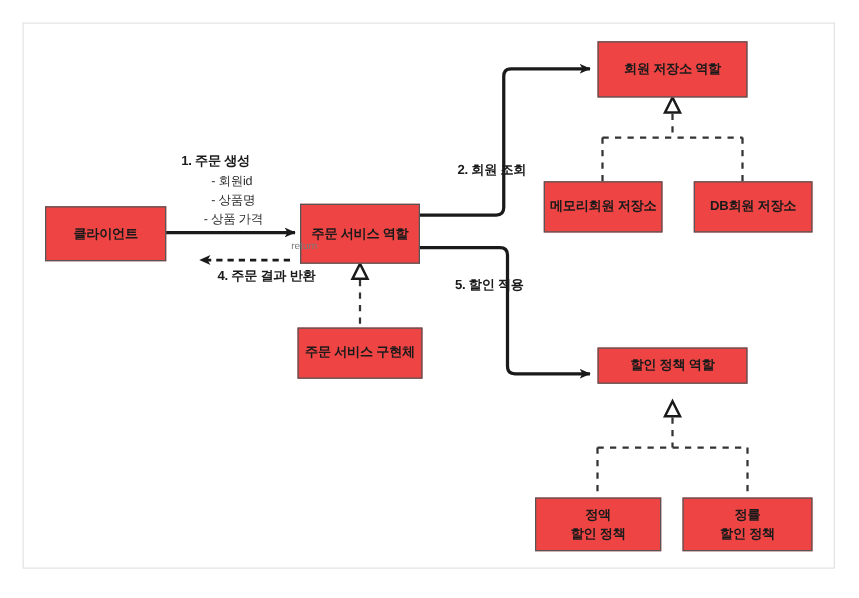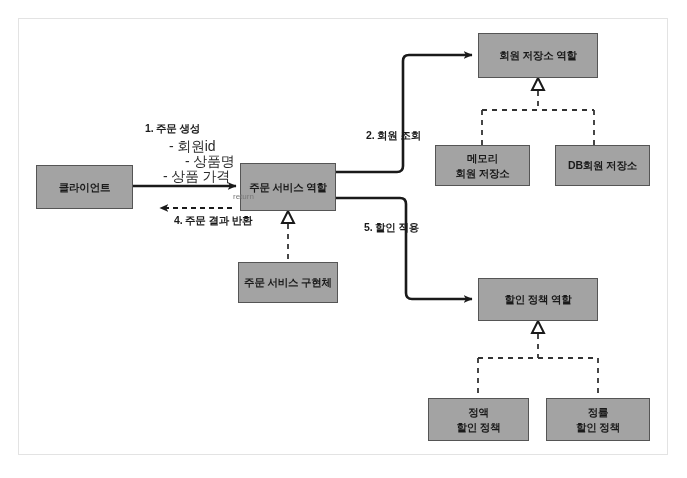--- a/index.html
+++ b/index.html
@@ -37,21 +37,21 @@
     top: 0;
     width: 687px;
     height: 478px;
     pointer-events: none;
   }
   
   .node-box {
     position: absolute;
     box-sizing: border-box;
     border: 1.5px solid #555555;
-    background: #a3a3a3;
+    background: #ef4444;
     display: flex;
     align-items: center;
     justify-content: center;
     text-align: center;
     font-weight: bold;
     font-size: 10.5px;
     color: #1a1a1a;
     line-height: 1.35;
     letter-spacing: -0.2px;
   }
@@ -61,21 +61,21 @@
   .label {
     position: absolute;
     font-weight: bold;
     font-size: 10.5px;
     color: #1a1a1a;
     white-space: nowrap;
     letter-spacing: -0.2px;
   }
   .sublabel {
     position: absolute;
-    font-size: 14px;
+    font-size: 10px;
     color: #2b2b2b;
     white-space: nowrap;
     font-weight: normal;
     letter-spacing: -0.2px;
   }
   .return-label {
     position: absolute;
     font-size: 8px;
     color: #7a7a7a;
     white-space: nowrap;
@@ -133,47 +133,47 @@
   </div>
 
   <div class="node-box" style="left:240px; top:163px; width:96px; height:48px;">
     <span>주문 서비스 역할</span>
   </div>
 
   <div class="node-box" style="left:478px; top:33px; width:120px; height:45px;">
     <span>회원 저장소 역할</span>
   </div>
 
-  <div class="node-box" style="left:435px; top:145px; width:95px; height:41px; flex-direction:column;">
+  <div class="node-box" style="left:435px; top:145px; width:95px; height:41px; flex-direction:row;">
     <span>메모리</span>
     <span class="line2">회원 저장소</span>
   </div>
 
   <div class="node-box" style="left:555px; top:145px; width:95px; height:41px; ">
     <span>DB</span>
     <span class="line2">회원 저장소</span>
   </div>
 
-  <div class="node-box" style="left:478px; top:278px; width:120px; height:43px;">
+  <div class="node-box" style="left:478px; top:278px; width:120px; height:29px;">
     <span>할인 정책 역할</span>
   </div>
 
   <div class="node-box" style="left:428px; top:398px; width:101px; height:43px; flex-direction:column;">
     <span>정액</span>
     <span class="line2">할인 정책</span>
   </div>
 
   <div class="node-box" style="left:546px; top:398px; width:104px; height:43px; flex-direction:column;">
     <span>정률</span>
     <span class="line2">할인 정책</span>
   </div>
 
   <div class="label" style="left:145px; top:122px;">1. 주문 생성</div>
   <div class="sublabel" style="left:169px; top:138px;">- 회원id</div>
-  <div class="sublabel" style="left:169px; top:153px;margin-left:16px;">- 상품명</div>
+  <div class="sublabel" style="left:169px; top:153px;">- 상품명</div>
   <div class="sublabel" style="left:163px; top:168px;">- 상품 가격</div>
 
   <div class="return-label" style="left:185px; top:192px;padding-left:48px;">return</div>
   <div class="label" style="left:142px; top:214px;margin-left:32px;">4. 주문 결과 반환</div>
 
   <div class="label" style="left:366px; top:129px;">2. 회원 조회</div>
 
   <div class="label" style="left:364px; top:221px;">5. 할인 적용</div>
 
 </div>

